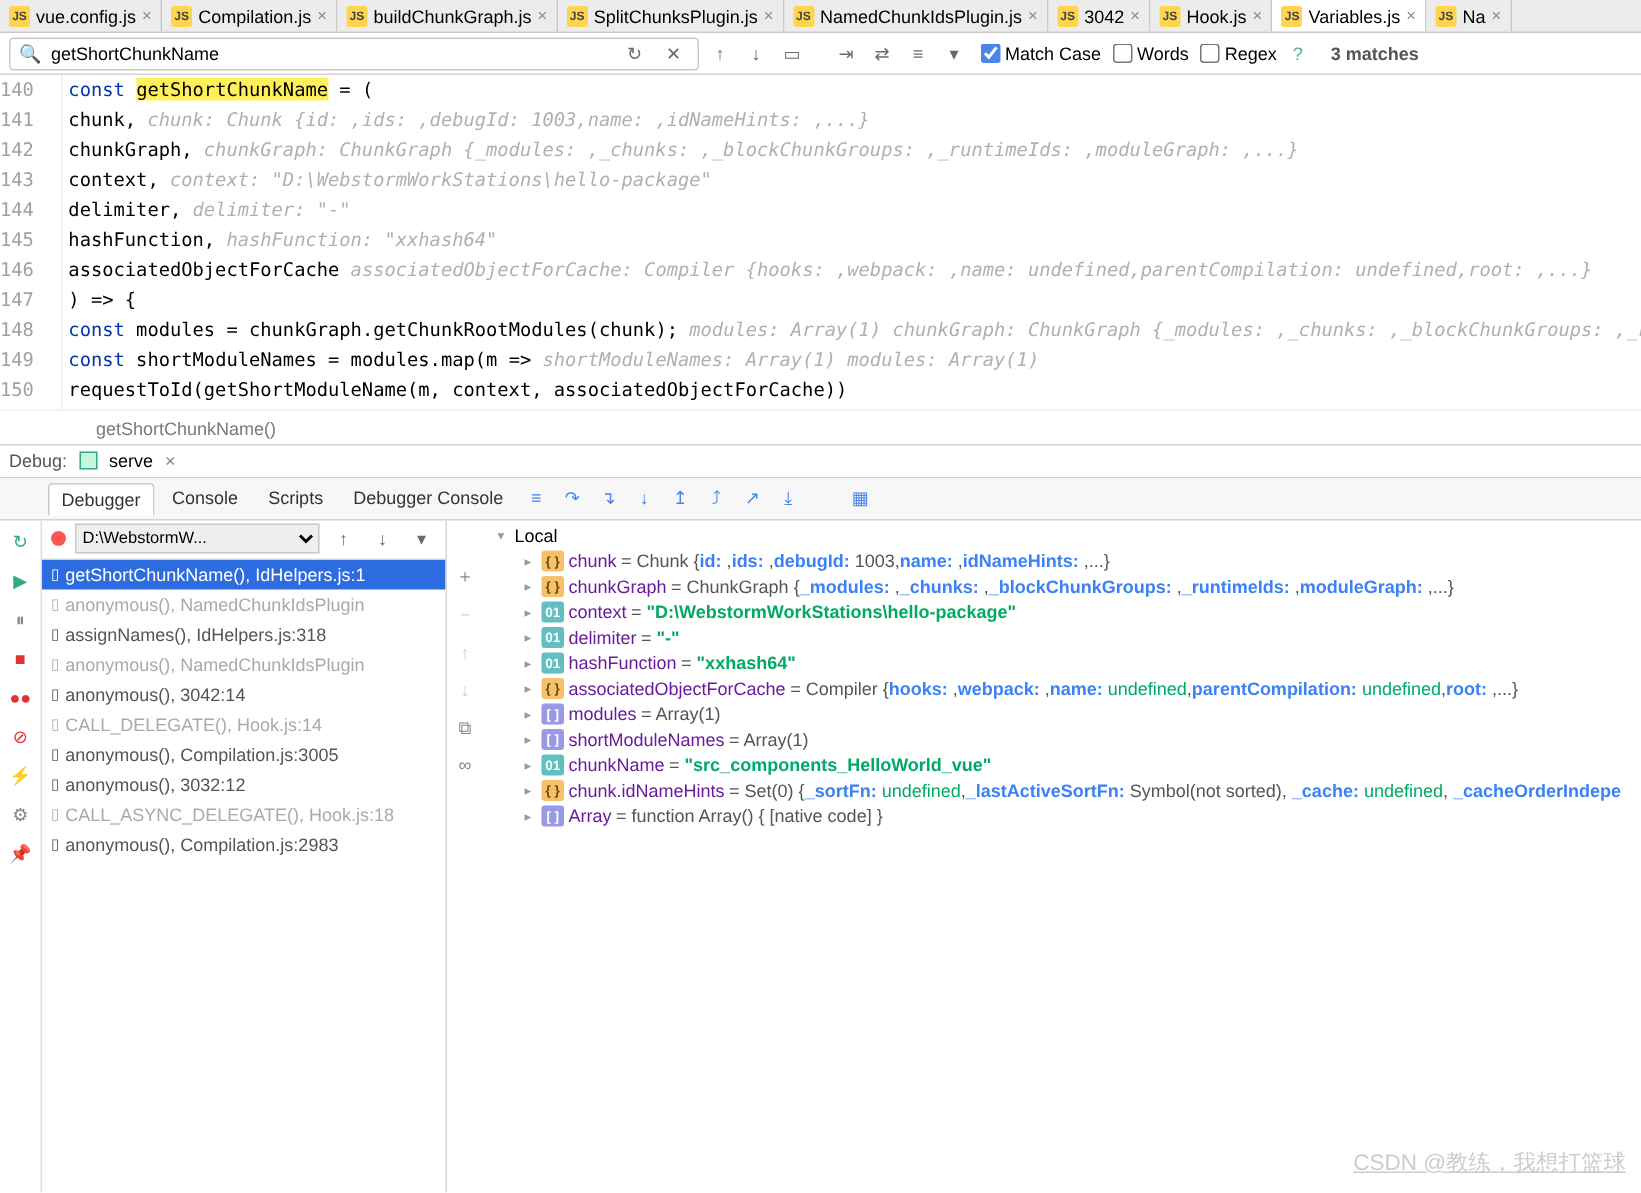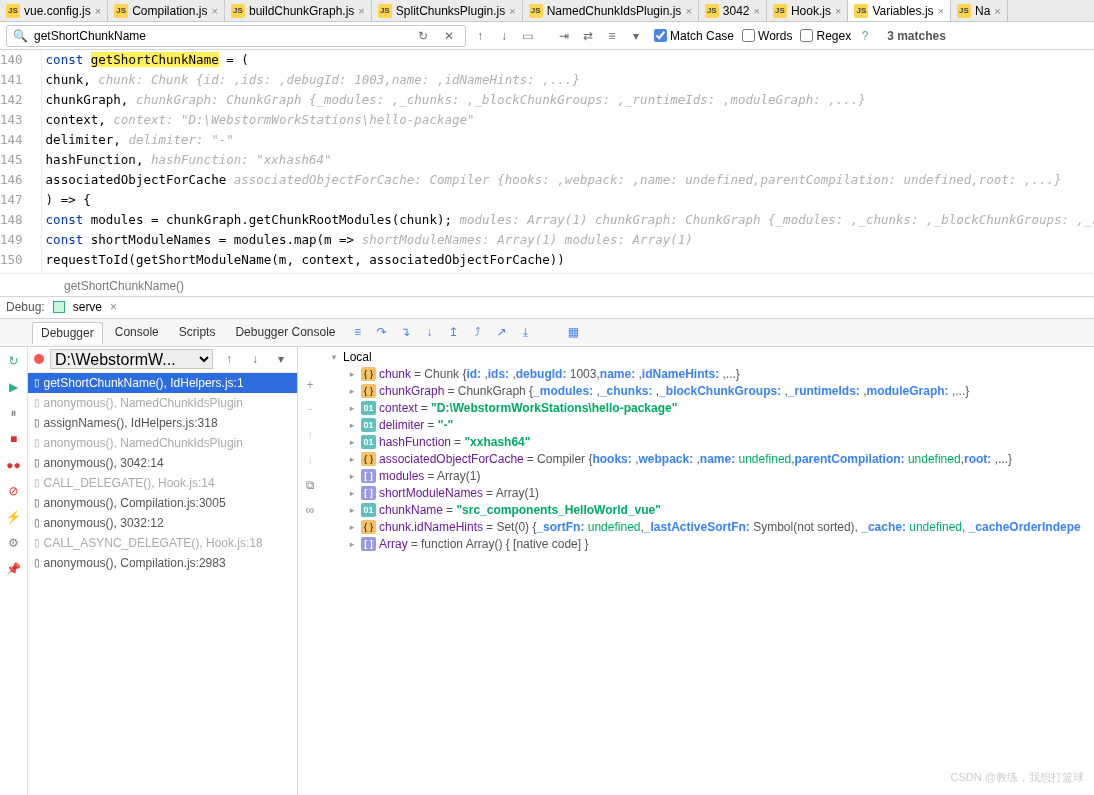--- a/index.html
+++ b/index.html
@@ -33,41 +33,41 @@
   .panel-tabs { height: 28px; display:flex; align-items:center; border-bottom:1px solid #d4d4d4; padding-left: 32px; gap: 4px; background:#f7f7f7;}
   .panel-tab { padding: 3px 8px; cursor:pointer; display:flex; align-items:center; gap:4px; color:#333; }
   .panel-tab.active { background:#fff; border:1px solid #c9c9c9; border-bottom: 1px solid #fff; margin-bottom: -1px; border-radius: 3px 3px 0 0; }
   .panel-body { flex: 1 0 auto; display:flex; position:relative; min-height: 260px; }
   .left-icons { position:absolute; width:28px; border-right:1px solid #e0e0e0; top:0;bottom:0; display:flex; flex-direction:column; align-items:center; gap:6px; padding-top:4px;}
   .lic { width:20px; height:20px; display:flex; align-items:center; justify-content:center; cursor:pointer;}
   .frames { width: 270px; border-right:1px solid #d4d4d4; margin-left:28px; display:flex; flex-direction:column;}
   .frames-head { height:24px; line-height:24px; padding:0 6px; border-bottom:1px solid #e0e0e0; color:#555; background:#f7f7f7;}
   .frames-thread { height:26px; display:flex; align-items:center; padding:0 6px; gap:6px; border-bottom:1px solid #eee;}
   .frames-thread .dot { width:10px; height:10px; border-radius:50%; background:#f55;}
-  .frames-thread select { flex:1; border:1px solid #c9c9c9; height:20px; font-size:16px;}
+  .frames-thread select { flex:1; border:1px solid #c9c9c9; height:20px; font-size:11px;}
   .frames-list { flex:1; overflow:auto; }
   .frm { padding: 3px 6px; display:flex; align-items:center; gap:4px; color:#555; cursor:pointer;}
   .frm.sel { background:#2d6cdf; color:#fff;}
   .frm.lib { color:#aaa; }
   .frm .stack-ic { font-size: 10px; }
   .variables { flex:1; display:flex; flex-direction:column; margin-left: 2px;}
   .vars-head { height:24px; line-height:24px; padding:0 6px; border-bottom:1px solid #e0e0e0; color:#555; background:#f7f7f7;}
   .vars-list { flex:1; padding: 2px 0; font-family: "Segoe UI", Arial; font-size:12px;}
   .vrow { display:flex; align-items:center; padding: 1.5px 4px; gap:3px; white-space:nowrap;}
   .vrow .ar { color:#999; width:12px; text-align:center; font-size: 9px;}
   .badge { display:inline-flex; align-items:center; justify-content:center; width:15px; height:14px; font-size:9px; font-weight:bold; border-radius:2px;}
   .b-o { background:#f5c26b; color:#6b4a00;}
   .b-01 { background:#61c0bf; color:#fff;}
   .b-arr { background:#9999e6; color:#fff;}
   .vk { color:#6a1b9a; }
   .vv { color:#555;}
   .vv .prop { color:#3b82f6; font-weight: bold;}
   .vv .und { color:#0a6;}
   .vstr { color:#0a6; font-weight:bold;}
-  .wm { position:fixed; right:10px; bottom:10px; color:#ccc; font-size:11px;}
+  .wm { position:fixed; right:10px; bottom:10px; color:#ccc; font-size:15px;text-decoration:underline;}
   .vars-toolbar { position: absolute; left: 298px; top: 24px; width:24px; display:flex; flex-direction:column; gap:5px; align-items:center; padding-top:4px; }
 </style>
 </head>
 <body>
 
 <div class="tab-bar" id="tabs">
     <div class="tab">
       <span class="js-ic">JS</span>
       <span>vue.config.js</span>
       <span class="close">×</span>

